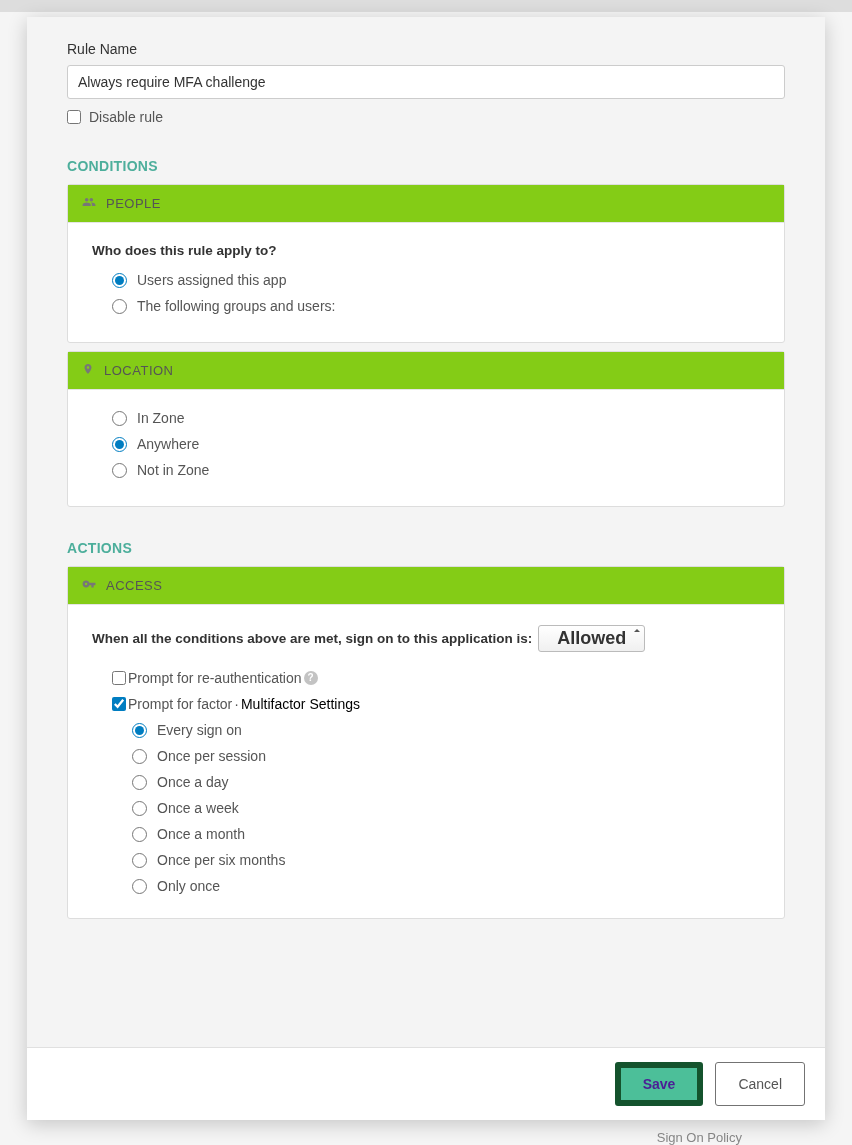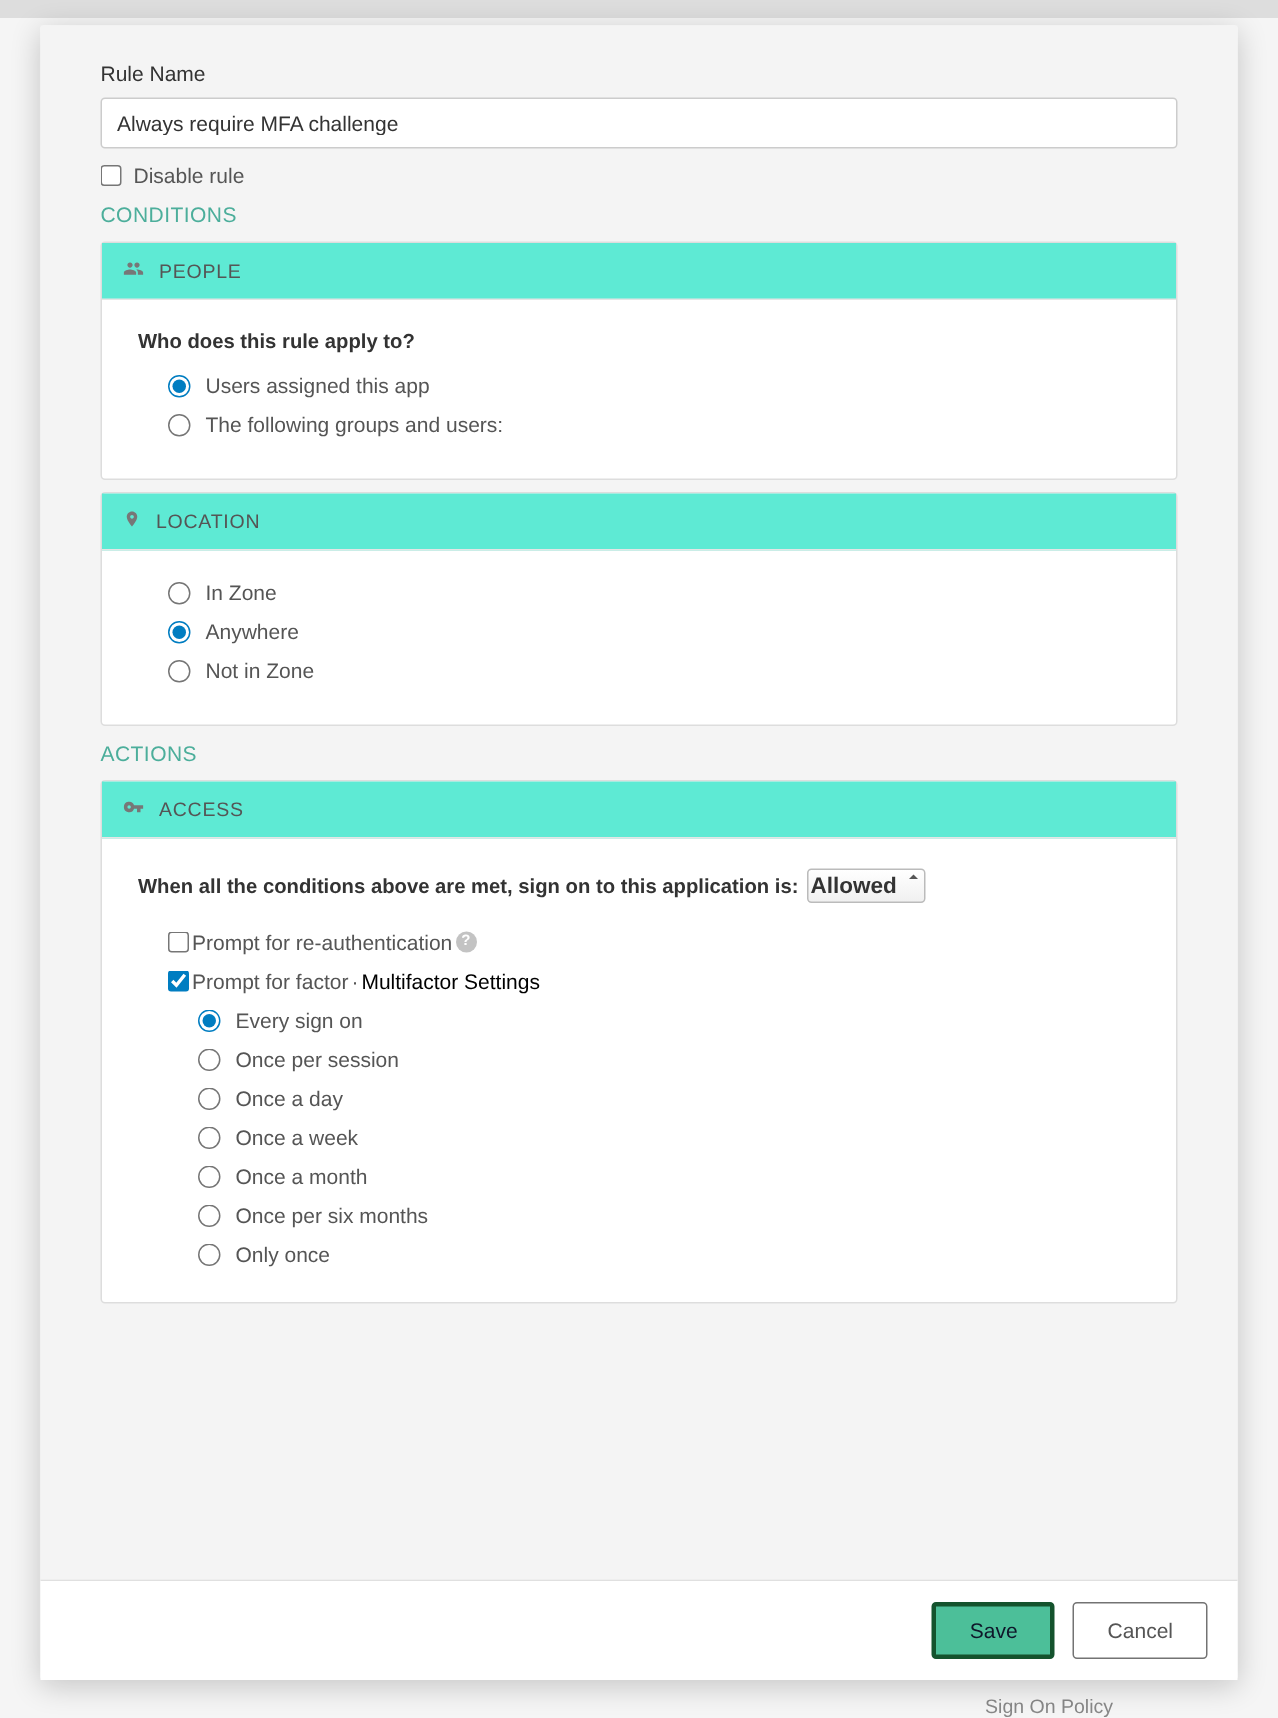--- a/index.html
+++ b/index.html
@@ -96,34 +96,34 @@
   margin-top: 10px;
   color: #555;
 }
 input[type=checkbox] {
   width: 14px;
   height: 14px;
 }
 .section-title {
   color: #4cae9b;
   font-size: 14px;
-  font-weight: 400;
+  font-weight: 700;
   letter-spacing: 0.3px;
-  margin-top: 10px;
+  margin-top: 33px;
   margin-bottom: 10px;
 }
 .panel {
   border: 1px solid #ddd;
   border-radius: 3px;
   background: #fff;
   margin-bottom: 8px;
 }
 .panel + .panel { margin-top: 0; }
 .panel-head {
-  background: #5eead4;
+  background: #84cc16;
   border-bottom: 1px solid #e5e5e5;
   padding: 10px 14px;
   font-size: 13px;
   letter-spacing: 0.5px;
   color: #555;
   display: flex;
   align-items: center;
   gap: 10px;
 }
 .panel-body {
@@ -150,22 +150,22 @@
   accent-color: #007dc1;
 }
 input[type=checkbox] {
   accent-color: #007dc1;
 }
 .indent { padding-left: 20px; }
 .indent2 { padding-left: 20px; }
 .select {
   border: 1px solid #bbb;
   border-radius: 3px;
-  padding: 2px 18px 2px 1px;
-  font-size: 15px;
+  padding: 2px 18px 2px 18px;
+  font-size: 18px;
   background: #f0f0f0 linear-gradient(#fff,#f0f0f0);
   color: #333;
   appearance: none;
   position: relative;
   display: inline-block;
 }
 .select-wrap {
   position: relative;
   display: inline-block;
 }
@@ -227,22 +227,23 @@
   background: #fff;
 }
 .btn {
   padding: 8px 22px;
   border-radius: 3px;
   font-size: 14px;
   cursor: pointer;
 }
 .btn-primary {
   background: #4cbf99;
-  color: #0f172a;
-  border: 3px solid #14532d;
+  color: #4c1d95;
+  border: 6px solid #14532d;
+  font-weight: bold;
 }
 .btn-secondary {
   background: #fff;
   color: #555;
   border: 1px solid #737373;
 }
 .icon-people, .icon-location, .icon-key {
   display:inline-block;
 }
 .bottom-ghost {

